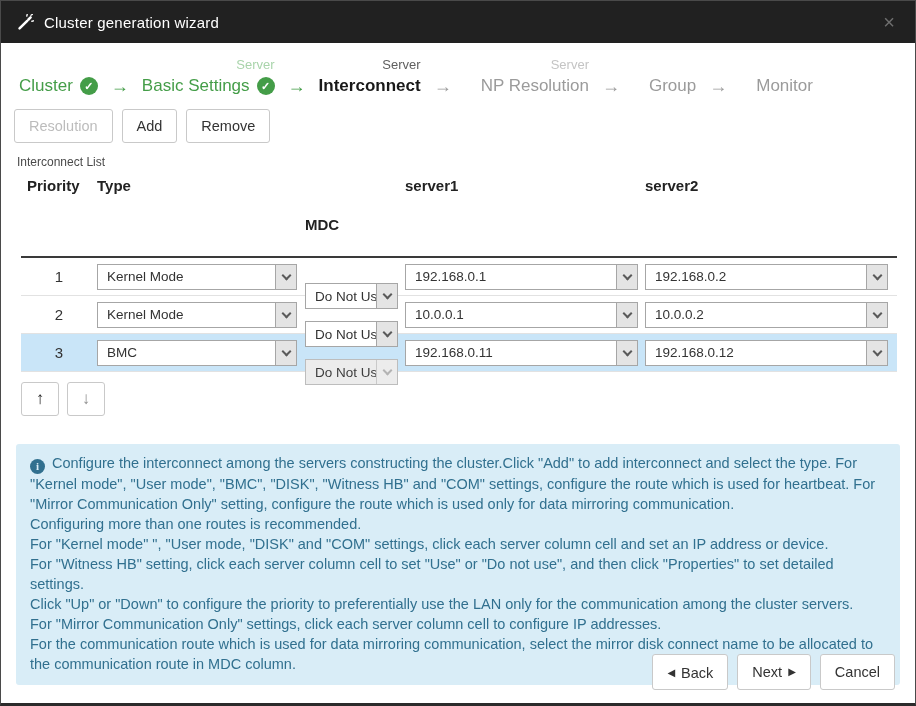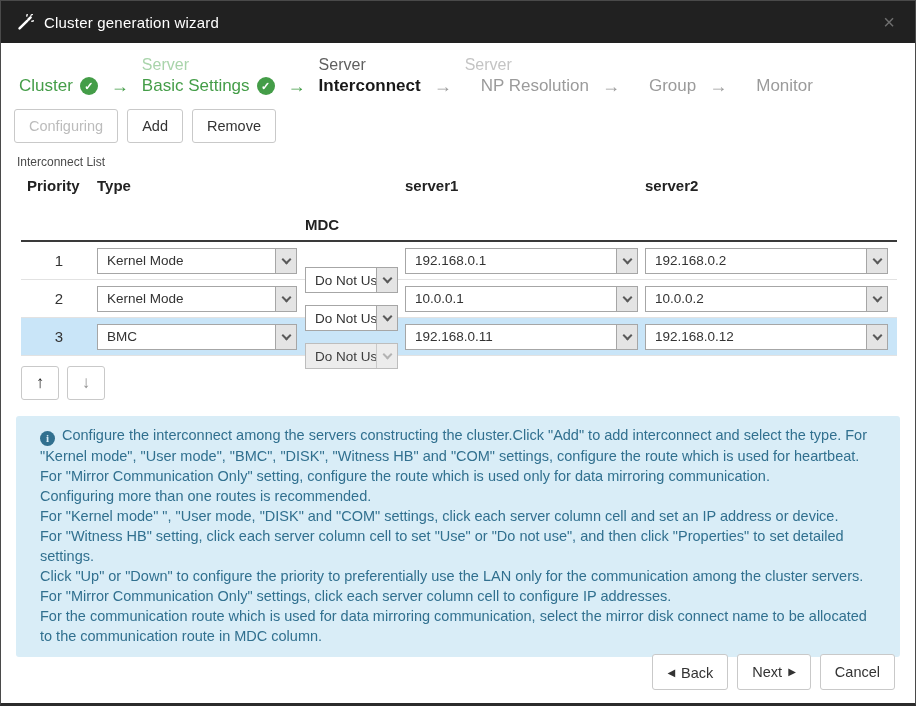--- a/index.html
+++ b/index.html
@@ -10,21 +10,21 @@
   
   .titlebar { height:42px; background:#212121; color:#fff; display:flex; align-items:center; padding:14px 16px; }
   .wand { margin-right:10px; display:flex; }
   .title { font-size:15px; letter-spacing:.2px; }
   .close-btn { margin-left:auto; background:none; border:none; color:#6f6f6f; font-size:20px;
                line-height:1; cursor:pointer; padding:2px 4px; font-family:inherit; }
 
   
   .steps { display:flex; align-items:flex-end; padding:12px 18px 4px 18px; }
   .step { display:flex; flex-direction:column; }
-  .step-group { font-size:16px; height:19px; line-height:19px; }
+  .step-group { font-size:13px; height:19px; line-height:19px;text-align:right; }
   .step-name-row { display:flex; align-items:center; gap:7px; font-size:17px; line-height:24px; white-space:nowrap; }
   .step.done .step-name-row { color:#449d48; }
   .step.done .step-group { color:#a9d4ab; }
   .step.current .step-name-row { color:#191919; font-weight:bold; }
   .step.current .step-group { color:#5f5f5f; }
   .step.upcoming .step-name-row { color:#9b9b9b;margin-left:16px; }
   .step.upcoming .step-group { color:#c4c4c4; }
   .check { width:18px; height:18px; border-radius:50%; background:#449d48; color:#fff; font-size:11px;
            font-weight:bold; display:flex; align-items:center; justify-content:center; flex:none; }
   .s-arrow { font-size:18px; font-weight:bold; padding:0 13px; line-height:24px; }
@@ -34,21 +34,21 @@
   
   .toolbar { padding:7px 13px 6px; display:flex; gap:9px; }
   .btn { background:#fff; border:1px solid #c9c9c9; border-radius:3px; font-size:14.5px; color:#333;
          padding:7px 14px; cursor:pointer; font-family:inherit; line-height:1.25; }
   .btn.dim { color:#bcbcbc; }
 
   
   .list-title { font-size:12px; color:#4a4a4a; padding:6px 12px 5px 16px; }
   .table { margin:0 20px; width:876px; }
   .thead { display:flex; font-weight:bold; font-size:15px; color:#222;
-           border-bottom:2px solid #3a3a3a; padding:3px 0 7px; }
+           border-bottom:2px solid #3a3a3a; padding:3px 0 23px; }
   .c-priority { width:76px; flex:none; padding-left:6px; }
   .c-type { width:208px; flex:none; }
   .c-mdc  { width:100px; flex:none;margin-top:39px; }
   .c-s1   { width:240px; flex:none; }
   .c-s2   { width:252px; flex:none; }
   .trow { display:flex; align-items:center; height:38px; border-bottom:1px solid #e2e2e2;
           font-size:15px; color:#333; }
   .trow.selected { background:#c9e5f8; }
   .trow .c-priority { text-align:center; padding-left:0; }
 
@@ -68,22 +68,22 @@
   .sel.disabled .sel-text { color:#3d3d3d; }
 
   
   .updown { padding:10px 0 0 20px; display:flex; gap:8px; }
   .icon-btn { width:38px; height:34px; background:#fff; border:1px solid #c9c9c9; border-radius:3px;
               font-size:17px; display:flex; align-items:center; justify-content:center; color:#1d1d1d;
               cursor:pointer; font-family:inherit; }
   .icon-btn.dim { color:#8d8d8d; }
 
   
-  .info { margin:16px 15px 0; background:#d9edf7; color:#31708f; border-radius:3px;
-          padding:9px 24px 11px; font-size:14.5px; line-height:20px; }
+  .info { margin:28px 15px 0; background:#d9edf7; color:#31708f; border-radius:3px;
+          padding:9px 14px 11px; font-size:14.5px; line-height:20px; }
   .info p { margin:0; }
   .info-icon { display:inline-flex; width:15px; height:15px; border-radius:50%; background:#31708f;
                color:#d9edf7; align-items:center; justify-content:center; font-size:11px; font-weight:bold;
                font-family:"Liberation Serif", serif; vertical-align:-2px; margin-right:7px; }
 
   
   .footer { position:absolute; right:20px; bottom:13px; display:flex; gap:9px; }
   .tri { font-size:10px; line-height:1; }
   .btn .inner-gap { display:inline-flex; align-items:center; gap:6px; }
 </style>
@@ -146,21 +146,21 @@
     <span class="s-arrow gray">→</span>
     <div class="step upcoming">
       <div class="step-group"></div>
       <div class="step-name-row">
         <span>Monitor</span>
       </div>
     </div>
   </div>
 
   <div class="toolbar">
-    <button class="btn dim">Configuring</button>
+    <button class="btn dim">Resolution</button>
     <button class="btn">Add</button>
     <button class="btn">Remove</button>
   </div>
 
   <div class="list-title">Interconnect List</div>
 
   <div class="table">
     <div class="thead">
       <div class="c-priority">Priority</div>
       <div class="c-type">Type</div>

